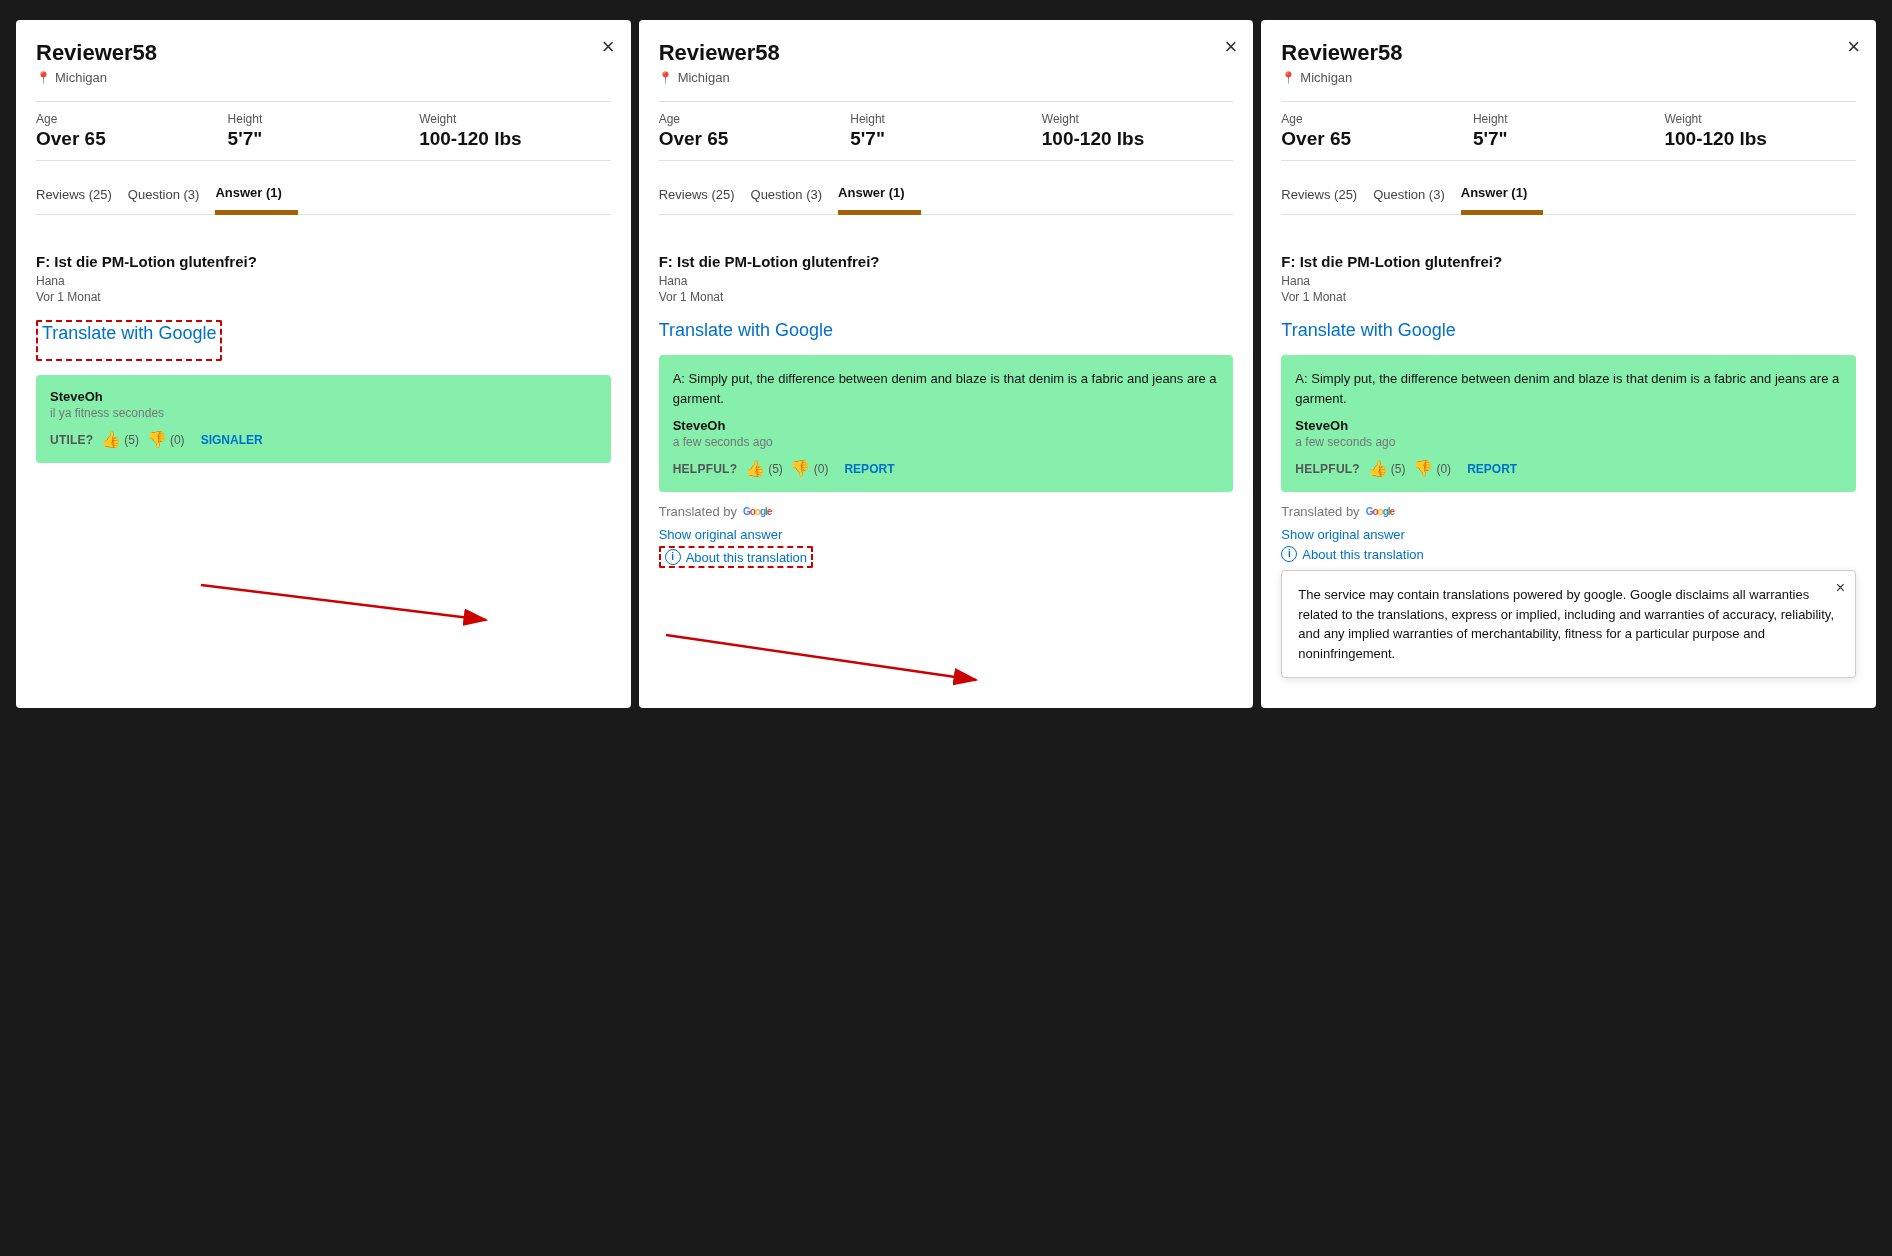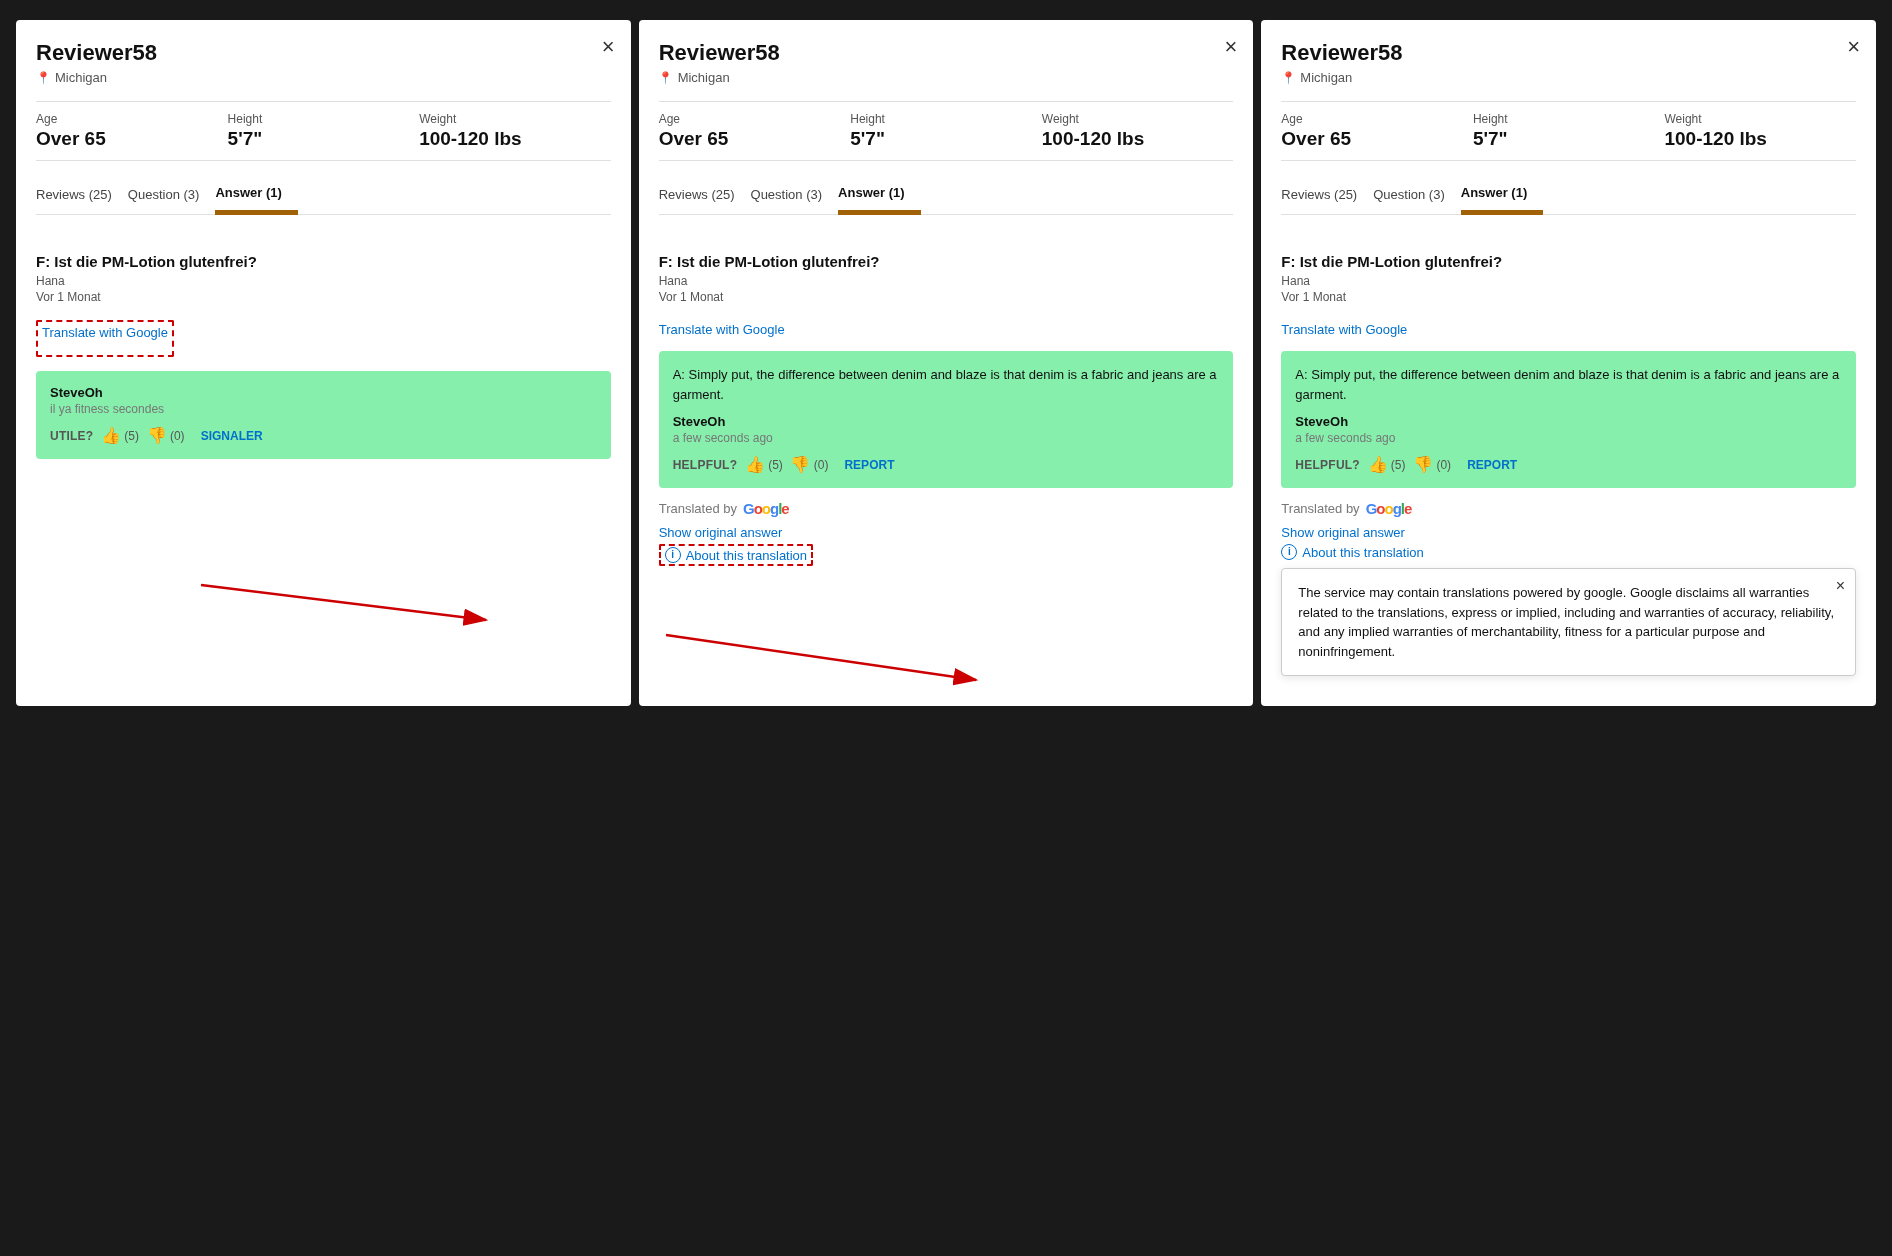--- a/index.html
+++ b/index.html
@@ -111,21 +111,21 @@
       color: #111;
       margin-bottom: 4px;
       margin-top: 38px;
     }
     .question-meta {
       font-size: 12px;
       color: #555;
       margin-bottom: 2px;
     }
     .translate-link {
-      font-size: 13px;
+      font-size: 18px;
       color: #0070cc;
       text-decoration: none;
       cursor: pointer;
       display: inline-block;
       margin-bottom: 14px;
     }
     .answer-box {
       background: #86efac;
       border-radius: 4px;
       padding: 14px;
@@ -187,21 +187,21 @@
     .translated-by {
       display: flex;
       align-items: center;
       gap: 6px;
       font-size: 13px;
       color: #777;
       margin-bottom: 8px;
       margin-top: 4px;
     }
     .google-logo {
-      font-size: 15px;
+      font-size: 10px;
       font-weight: bold;
       letter-spacing: -1px;
     }
     .google-blue { color: #4285F4; }
     .google-red { color: #EA4335; }
     .google-yellow { color: #FBBC05; }
     .google-green { color: #34A853; }
     .translation-link {
       font-size: 13px;
       color: #0070cc;

